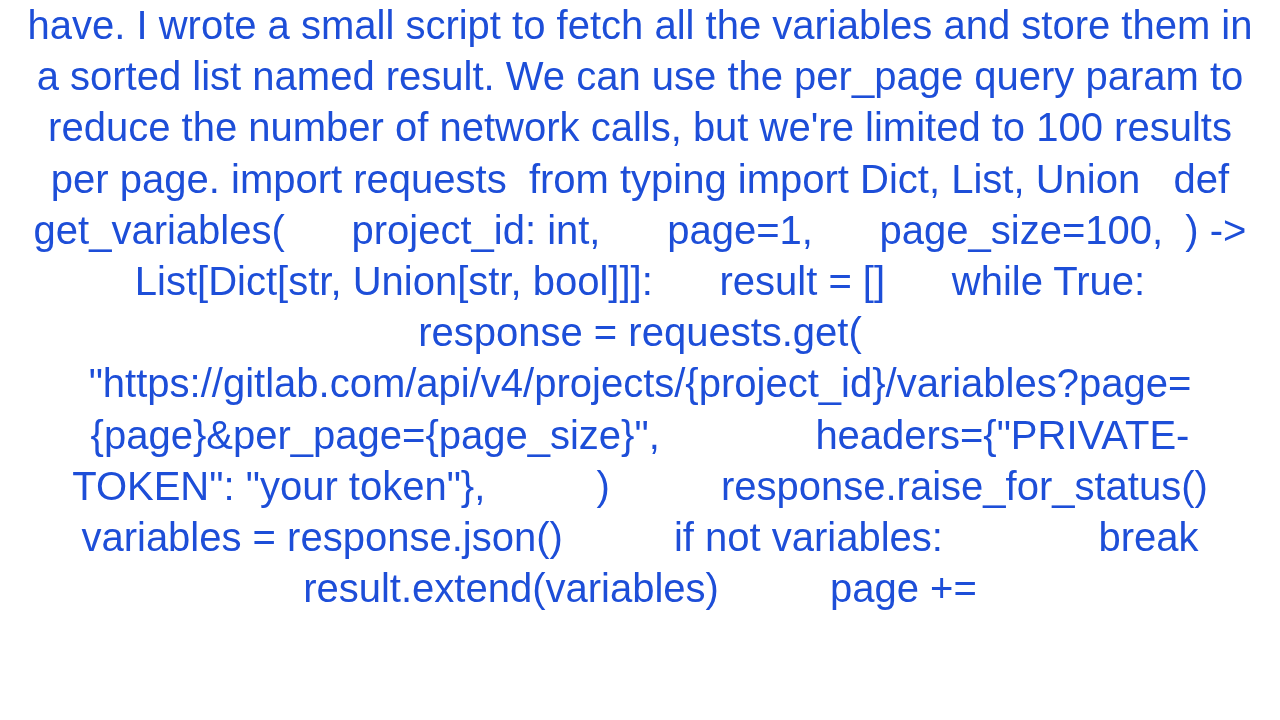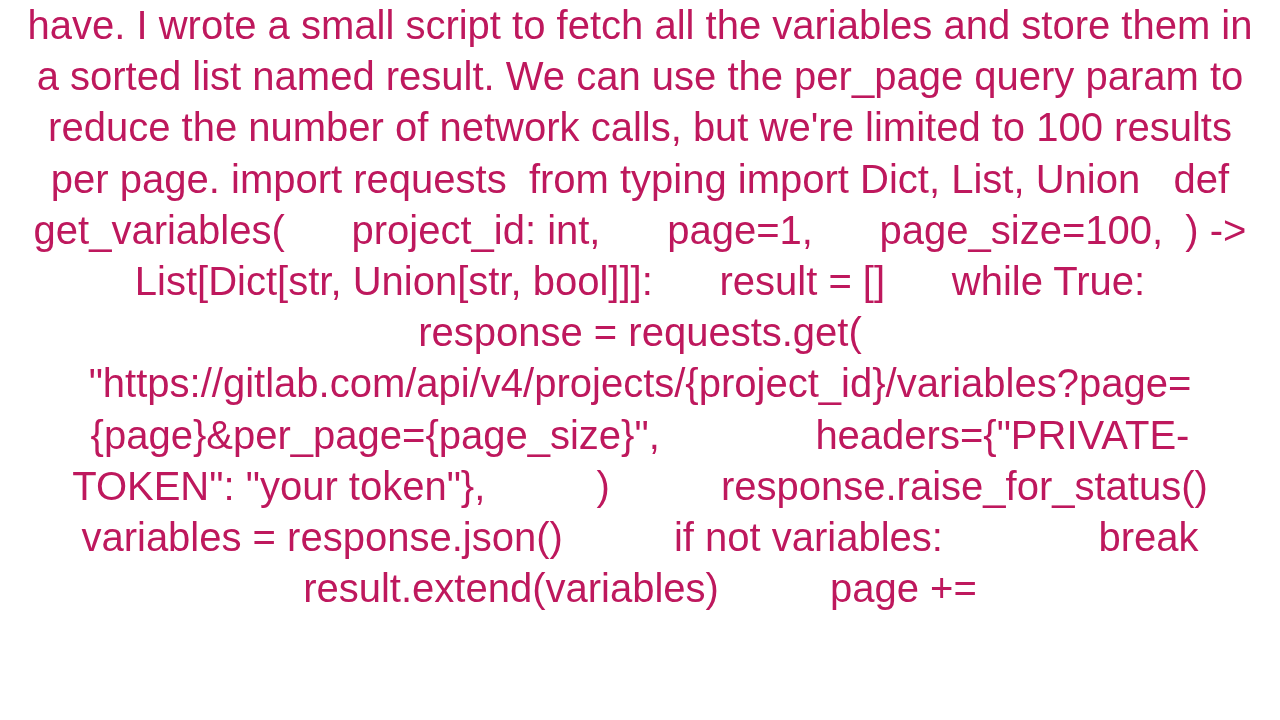--- a/index.html
+++ b/index.html
@@ -13,21 +13,21 @@
       background: #ffffff;
       font-family: Arial, Helvetica, sans-serif;
       overflow: hidden;
     }
     .text-block {
       width: 1280px;
       padding: 0 20px;
       text-align: center;
       font-size: 40px;
       line-height: 1.28;
-      color: #be185d;
+      color: #1d4ed8;
       font-weight: 400;
       letter-spacing: 0px;
       white-space: pre-wrap;
     }
   </style>
 </head>
 <body>
 
 <div class="text-block">have. I wrote a small script to fetch all the variables and store them in a sorted list named result. We can use the per_page query param to reduce the number of network calls, but we're limited to 100 results per page. import requests  from typing import Dict, List, Union   def get_variables(      project_id: int,      page=1,      page_size=100,  ) -&gt; List[Dict[str, Union[str, bool]]]:      result = []      while True:          response = requests.get(              "https://gitlab.com/api/v4/projects/{project_id}/variables?page={page}&amp;per_page={page_size}",              headers={"PRIVATE-TOKEN": "your token"},          )          response.raise_for_status()            variables = response.json()          if not variables:              break            result.extend(variables)          page +=</div>
 

